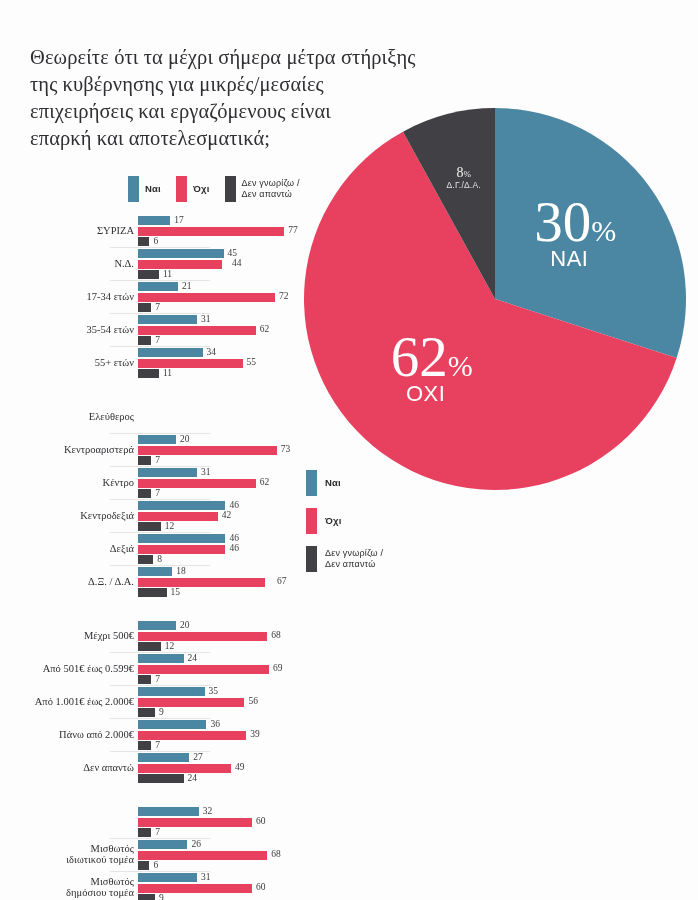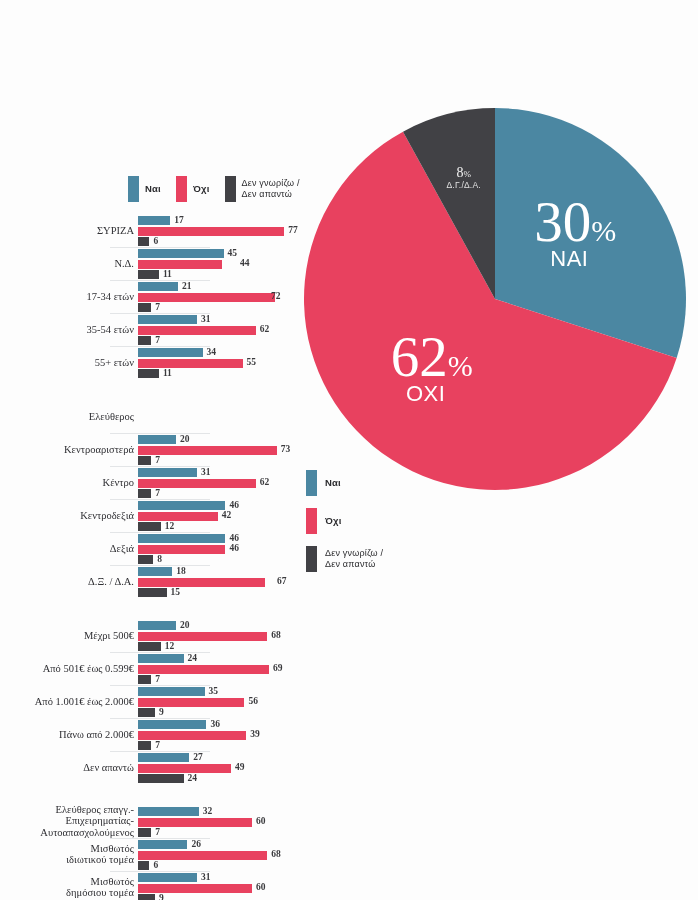--- a/index.html
+++ b/index.html
@@ -77,29 +77,33 @@
     font-family:"Liberation Serif", serif;
     font-size:10.5px;line-height:1.12;color:#2f2f33;
     top:50%;transform:translateY(-50%);
     white-space:pre-line;
   }
   .bar-row .row-bars{position:absolute;left:138px;top:2px;width:192px;}
   .bar-line{position:relative;height:9px;margin-bottom:1.5px;}
   .bar-line .bar{position:absolute;left:0;top:0;height:9px;}
   .bar-line .bar-val{
     position:absolute;top:-1.5px;font-size:9.5px;
-    font-family:"Liberation Serif", serif;color:#3a3a3d;white-space:nowrap;font-weight:bold;
+    font-family:"Liberation Serif", serif;color:#3a3a3d;white-space:nowrap;
   }
   .row-sep{position:absolute;left:110px;top:0;width:100px;height:1px;background:#e3e5e7;}
 </style>
 </head>
 <body>
 
 <div id="stage">
 
+  <div id="title">Θεωρείτε ότι τα μέχρι σήμερα μέτρα στήριξης
+της κυβέρνησης για μικρές/μεσαίες
+επιχειρήσεις και εργαζόμενους είναι
+επαρκή και αποτελεσματικά;</div>
 
   <div id="pie-wrap">
     <svg id="pie-svg" viewBox="0 0 382 382">
         <path d="M 191 191 L 191 0 A 191 191 0 0 1 372.6517946123743 250.02224592561495 Z" fill="#4b87a2"></path>
         <g>
           <text x="271.3515678813198" y="132.62116874231157" text-anchor="middle" class="pie-big-num">30<tspan class="pie-big-pct">%</tspan></text>
           <text x="265.3515678813198" y="157.62116874231157" text-anchor="middle" class="pie-big-lab">ΝΑΙ</text>
         </g>
         <path d="M 191 191 L 372.6517946123743 250.02224592561495 A 191 191 0 1 1 98.98504824657223 23.625424111622152 Z" fill="#e8415f"></path>
         <g>
@@ -168,39 +172,39 @@
         <div class="bar-row">
           <div class="row-sep" style="background: rgb(227, 229, 231);"></div>
           <div class="row-label">Ν.Δ.</div>
           <div class="row-bars">
             <div class="bar-line">
               <div class="bar" style="width: 85.5px; background: rgb(75, 135, 162);"></div>
               <div class="bar-val" style="left: 89.5px;">45</div>
             </div>
             <div class="bar-line">
               <div class="bar" style="width: 83.6px; background: rgb(232, 65, 95);"></div>
-              <div class="bar-val" style="left: 102px;">44</div>
+              <div class="bar-val" style="left: 94px;">44</div>
             </div>
             <div class="bar-line">
               <div class="bar" style="width: 20.9px; background: rgb(65, 65, 69);"></div>
               <div class="bar-val" style="left: 24.9px;">11</div>
             </div>
           </div>
         </div>
         <div class="bar-row">
           <div class="row-sep" style="background: rgb(227, 229, 231);"></div>
           <div class="row-label">17-34 ετών</div>
           <div class="row-bars">
             <div class="bar-line">
               <div class="bar" style="width: 39.9px; background: rgb(75, 135, 162);"></div>
               <div class="bar-val" style="left: 43.9px;">21</div>
             </div>
             <div class="bar-line">
               <div class="bar" style="width: 136.8px; background: rgb(232, 65, 95);"></div>
-              <div class="bar-val" style="left: 133px; text-align: right;">72</div>
+              <div class="bar-val" style="left: 141px; text-align: right;">72</div>
             </div>
             <div class="bar-line">
               <div class="bar" style="width: 13.3px; background: rgb(65, 65, 69);"></div>
               <div class="bar-val" style="left: 17.3px;">7</div>
             </div>
           </div>
         </div>
         <div class="bar-row">
           <div class="row-sep" style="background: rgb(227, 229, 231);"></div>
           <div class="row-label">35-54 ετών</div>
@@ -419,23 +423,20 @@
             </div>
             <div class="bar-line">
               <div class="bar" style="width: 45.6px; background: rgb(65, 65, 69);"></div>
               <div class="bar-val" style="left: 49.6px;">24</div>
             </div>
           </div>
         </div>
       </div>
       <div class="bar-group">
         <div class="bar-row">
-          <div class="row-label">Ελεύθερος επαγγ.-
-Επιχειρηματίας-
-Αυτοαπασχολούμενος</div>
           <div class="row-bars">
             <div class="bar-line">
               <div class="bar" style="width: 60.8px; background: rgb(75, 135, 162);"></div>
               <div class="bar-val" style="left: 64.8px;">32</div>
             </div>
             <div class="bar-line">
               <div class="bar" style="width: 114px; background: rgb(232, 65, 95);"></div>
               <div class="bar-val" style="left: 118px;">60</div>
             </div>
             <div class="bar-line">

